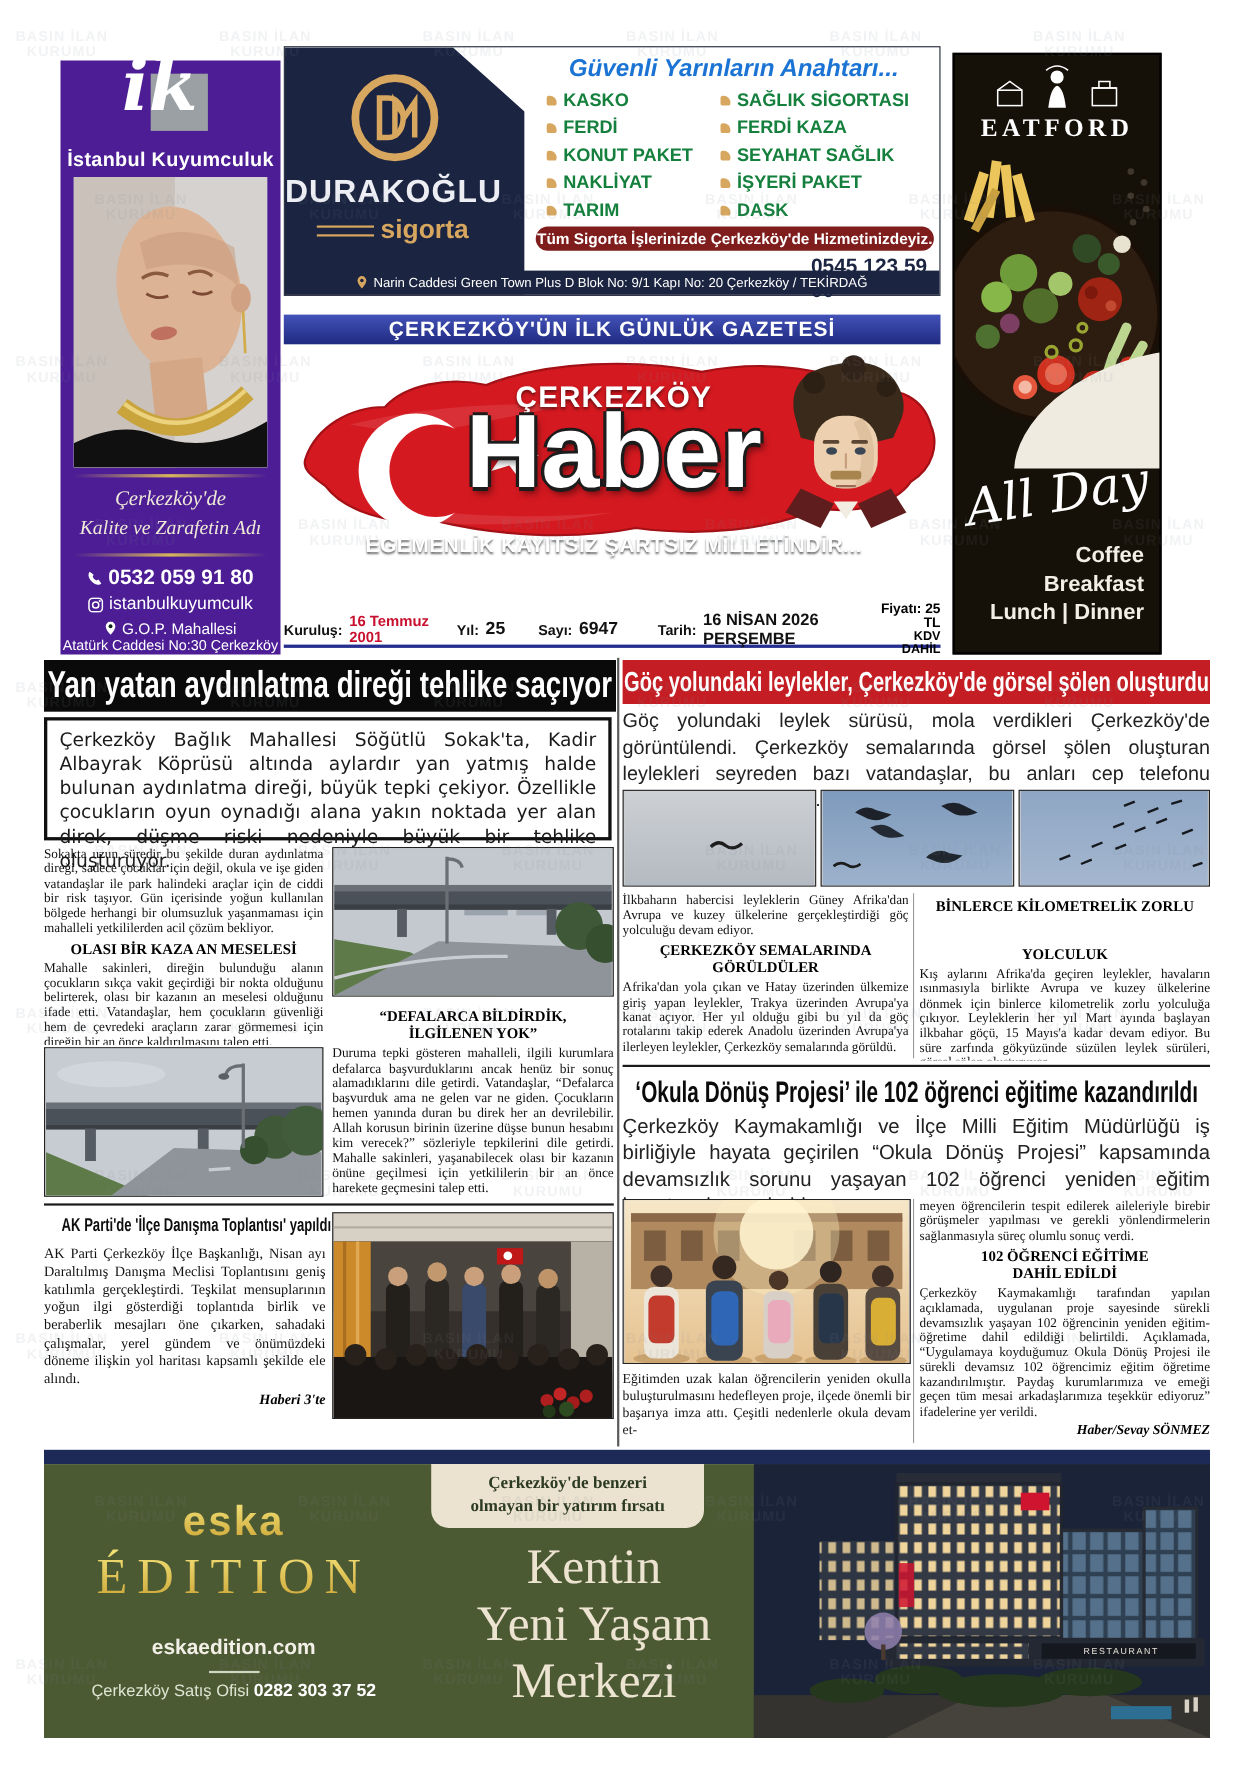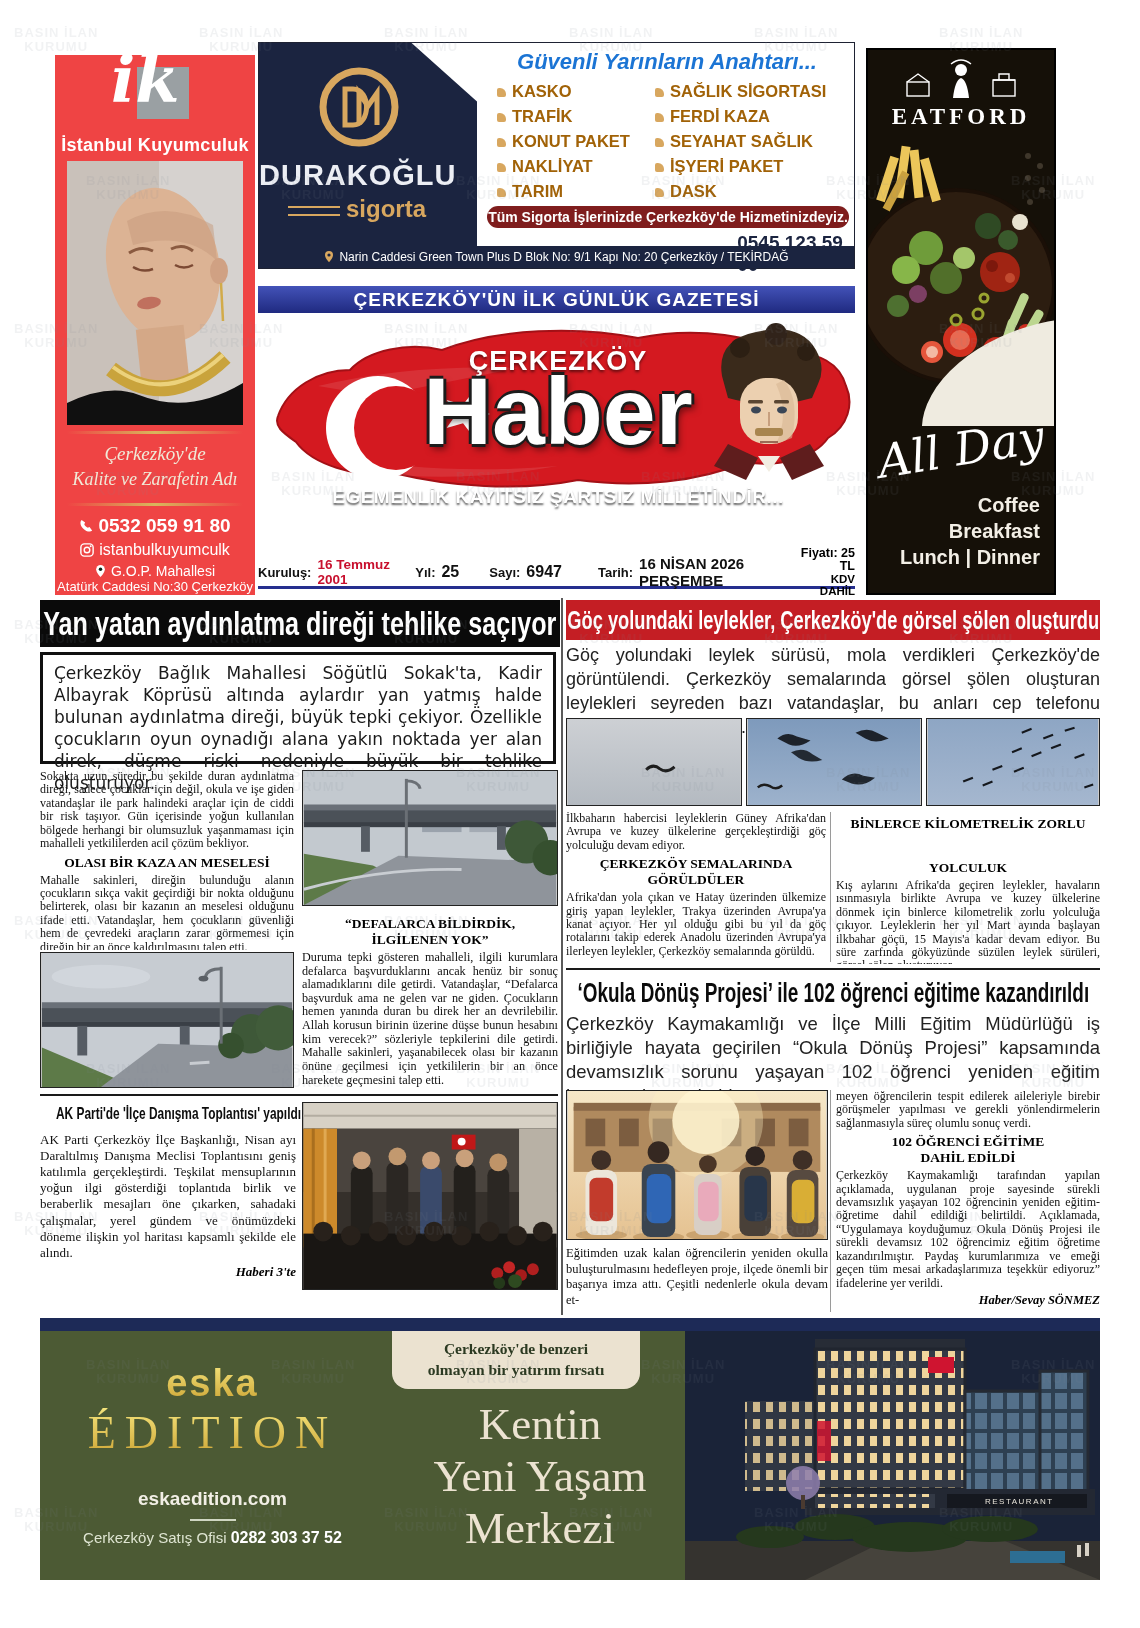--- a/index.html
+++ b/index.html
@@ -5,41 +5,41 @@
   html,body{margin:0;padding:0;background:#e8e8e8;}
   .page{position:relative;width:1140px;height:1628px;background:#fff;overflow:hidden;
         font-family:"Liberation Sans",sans-serif;margin:0 auto;}
   .abs{position:absolute;}
   svg{display:block;}
   
   #wm{position:absolute;inset:0;z-index:60;pointer-events:none;}
   .wm{position:absolute;opacity:.10;color:#7e8894;font:bold 13px "Liberation Sans",sans-serif;
       text-align:center;line-height:1.1;letter-spacing:1px;}
   
-  .ad-ik{left:55px;top:55px;width:200px;height:540px;background:#ef4444;color:#fff;z-index:2;}
+  .ad-ik{left:55px;top:55px;width:200px;height:540px;background:#4c1d95;color:#fff;z-index:2;}
   .ik-box{left:82px;top:12px;width:52px;height:52px;background:#9aa0a3;}
   .ik-script{left:56px;top:-14px;font:italic bold 64px "DejaVu Serif",serif;color:#fff;}
   .ik-name{left:0;top:80px;width:100%;text-align:center;font-size:18px;font-weight:bold;letter-spacing:.3px;}
   .gold-line{height:3px;background:linear-gradient(90deg,rgba(216,182,92,0),#d8b65c,rgba(216,182,92,0));}
   .ik-slog{width:100%;text-align:center;font:italic 19px "Liberation Serif",serif;color:#f0ead8;}
   .ik-row{width:100%;text-align:center;color:#fff;display:flex;justify-content:center;align-items:center;gap:5px;}
   .icn{display:inline-block;}
   
   .ad-dur{left:258px;top:42px;width:597px;height:227px;background:#fff;border:1px solid #1e2233;box-sizing:border-box;z-index:2;}
   .dur-left{left:0;top:0;width:218px;height:225px;background:#1b2440;
             clip-path:polygon(0 0,70% 0,100% 26%,100% 100%,0 100%);}
   .dur-brand{left:0;top:116px;width:196px;text-align:center;color:#eceef4;font-size:29px;font-weight:bold;letter-spacing:1px;}
   .dur-sub{left:0;top:152px;width:196px;text-align:center;color:#d8a75f;font-size:24px;font-weight:bold;}
   .dur-sub b{font-weight:bold;}
   .dur-sub .bar{display:inline-block;width:52px;height:6px;border-top:2px solid #d8a75f;border-bottom:2px solid #d8a75f;margin-right:6px;vertical-align:middle;}
   .dur-tag{left:224px;top:6px;width:368px;text-align:center;font:italic bold 22px "Liberation Sans",sans-serif;color:#1b74d4;}
   .dur-cols{left:238px;top:36px;width:356px;display:flex;}
   .dur-cols ul{list-style:none;margin:0;padding:0;}
   .dur-cols ul:first-child{width:158px;}
-  .dur-cols li{font-size:16.5px;font-weight:bold;color:#a16207;line-height:25px;white-space:nowrap;}
+  .dur-cols li{font-size:16.5px;font-weight:bold;color:#15803d;line-height:25px;white-space:nowrap;}
   .dbul{display:inline-block;width:9px;height:9px;background:#d8a75f;border-radius:2px 6px 2px 2px;margin-right:6px;}
   .dur-banner{left:228px;top:163px;width:362px;height:22px;background:#7f1d1d;border-radius:12px;
               color:#fff;font-weight:bold;font-size:14px;display:flex;align-items:center;justify-content:center;}
   .dur-contact{left:224px;top:189px;width:370px;display:flex;align-items:center;justify-content:center;gap:6px;color:#1b2440;}
   .dur-mail{font-weight:bold;font-size:14.5px;}
   .dur-phone{font-weight:bold;font-size:19px;}
   .dur-addr{left:0;bottom:0;width:100%;height:22px;background:#1b2440;color:#fff;font-size:12px;
             display:flex;align-items:center;justify-content:center;gap:5px;}
   
   .ad-eat{left:866px;top:48px;width:190px;height:547px;background:#151008;border:2px solid #000;box-sizing:border-box;color:#fff;z-index:2;}
@@ -165,21 +165,21 @@
       <circle cx="48" cy="48" r="36" fill="none" stroke="#d8a75f" stroke-width="7"></circle>
       <path d="M34,66 V30 h8 c18,0 18,36 0,36 z" fill="none" stroke="#d8a75f" stroke-width="5"></path>
       <path d="M48,66 V34 l9,13 9,-13 V66" fill="none" stroke="#d8a75f" stroke-width="5"></path>
     </svg>
     <div class="abs dur-brand">DURAKOĞLU</div>
     <div class="abs dur-sub"><span class="bar"></span><b>sigorta</b></div>
     <div class="abs dur-tag">Güvenli Yarınların Anahtarı...</div>
     <div class="abs dur-cols">
       <ul>
         <li><span class="dbul"></span><span>KASKO</span></li>
-        <li><span class="dbul"></span><span>TRAFİK</span></li>
+        <li><span class="dbul"></span><span>FERDİ</span></li>
         <li><span class="dbul"></span><span>KONUT PAKET</span></li>
         <li><span class="dbul"></span><span>NAKLİYAT</span></li>
         <li><span class="dbul"></span><span>TARIM</span></li>
       </ul>
       <ul>
         <li><span class="dbul"></span><span>SAĞLIK SİGORTASI</span></li>
         <li><span class="dbul"></span><span>FERDİ KAZA</span></li>
         <li><span class="dbul"></span><span>SEYAHAT SAĞLIK</span></li>
         <li><span class="dbul"></span><span>İŞYERİ PAKET</span></li>
         <li><span class="dbul"></span><span>DASK</span></li>

